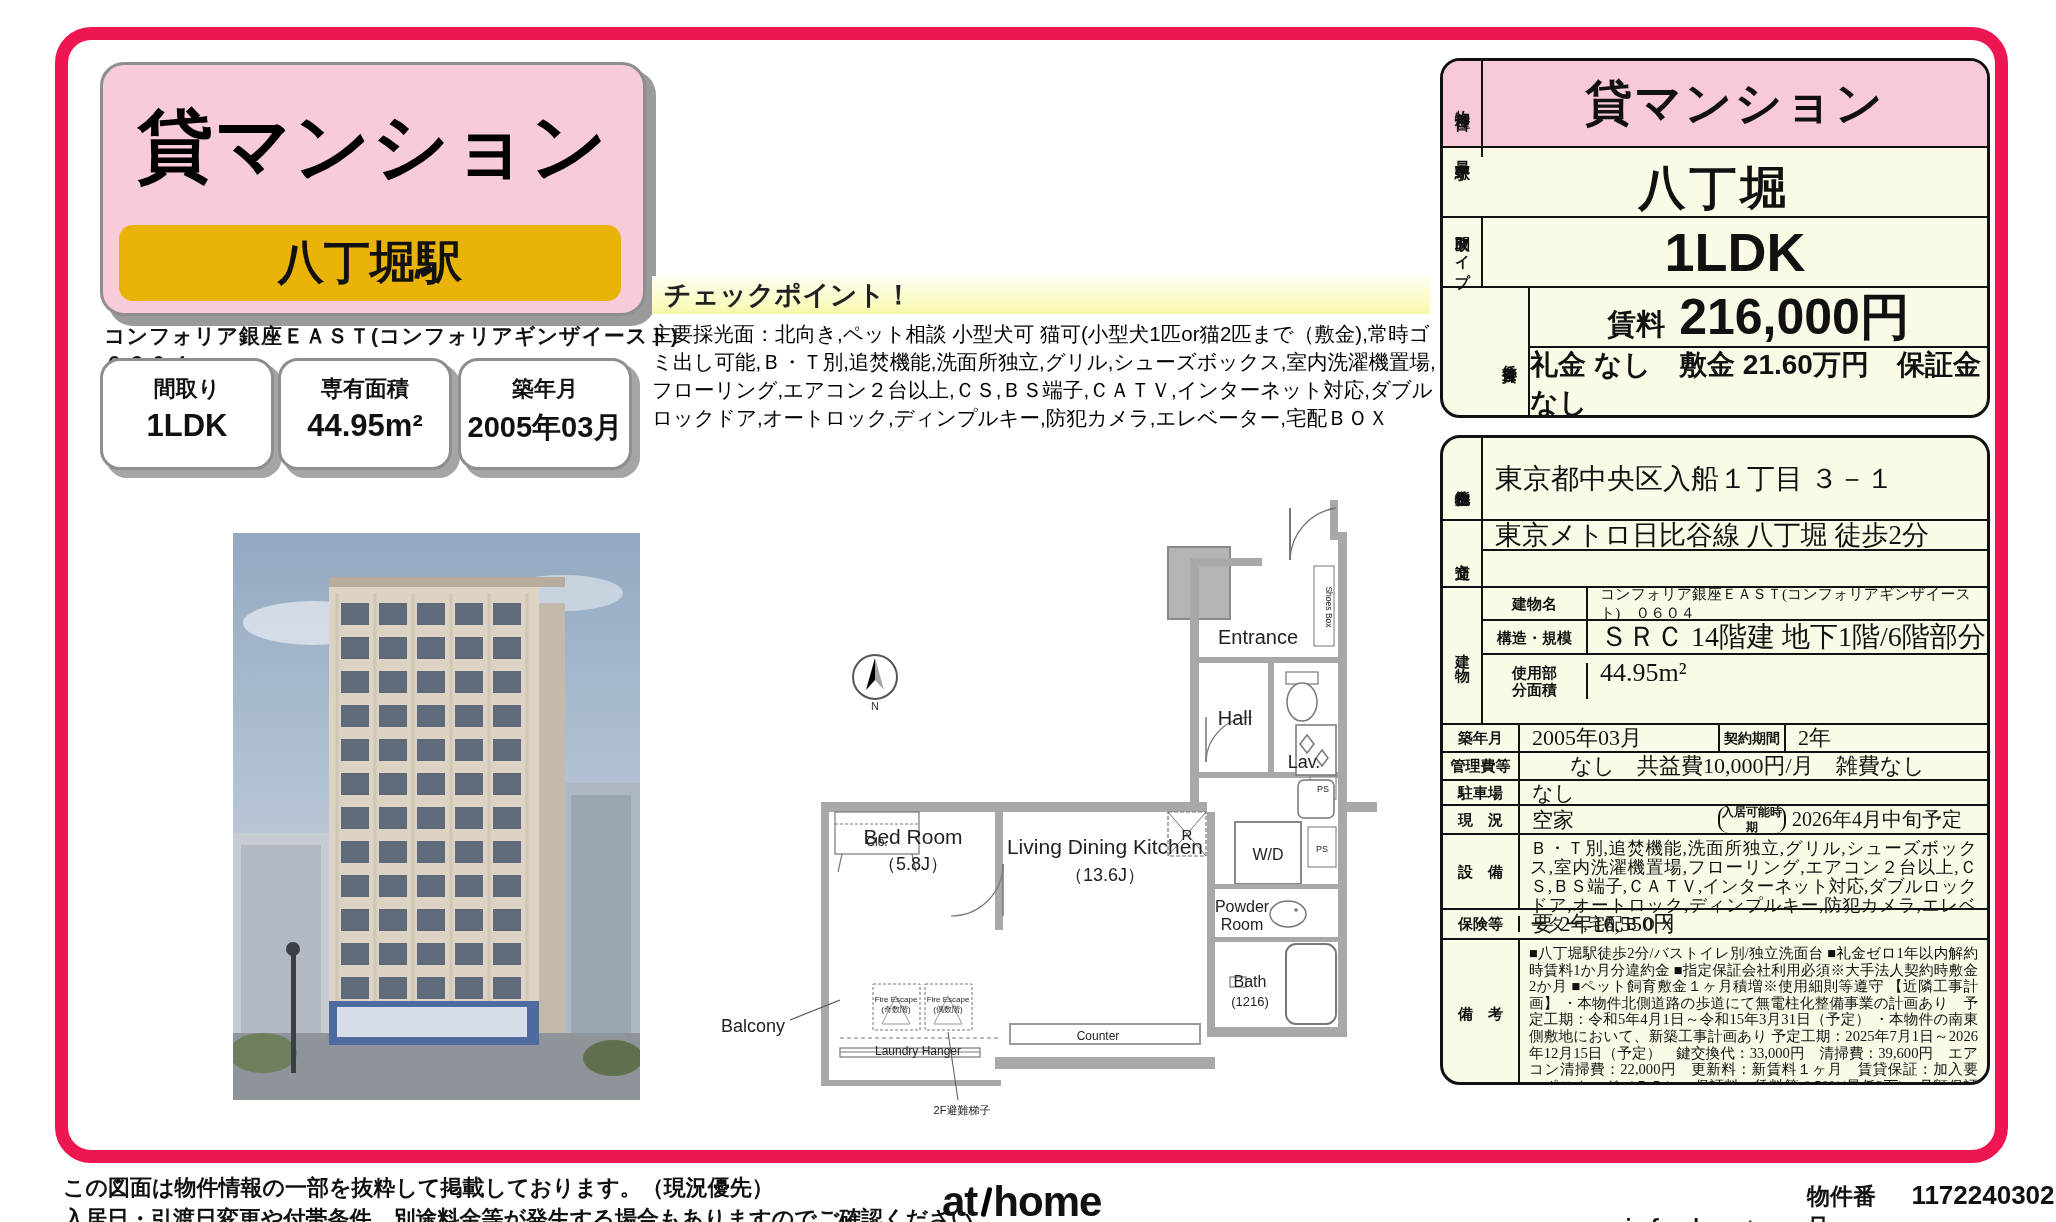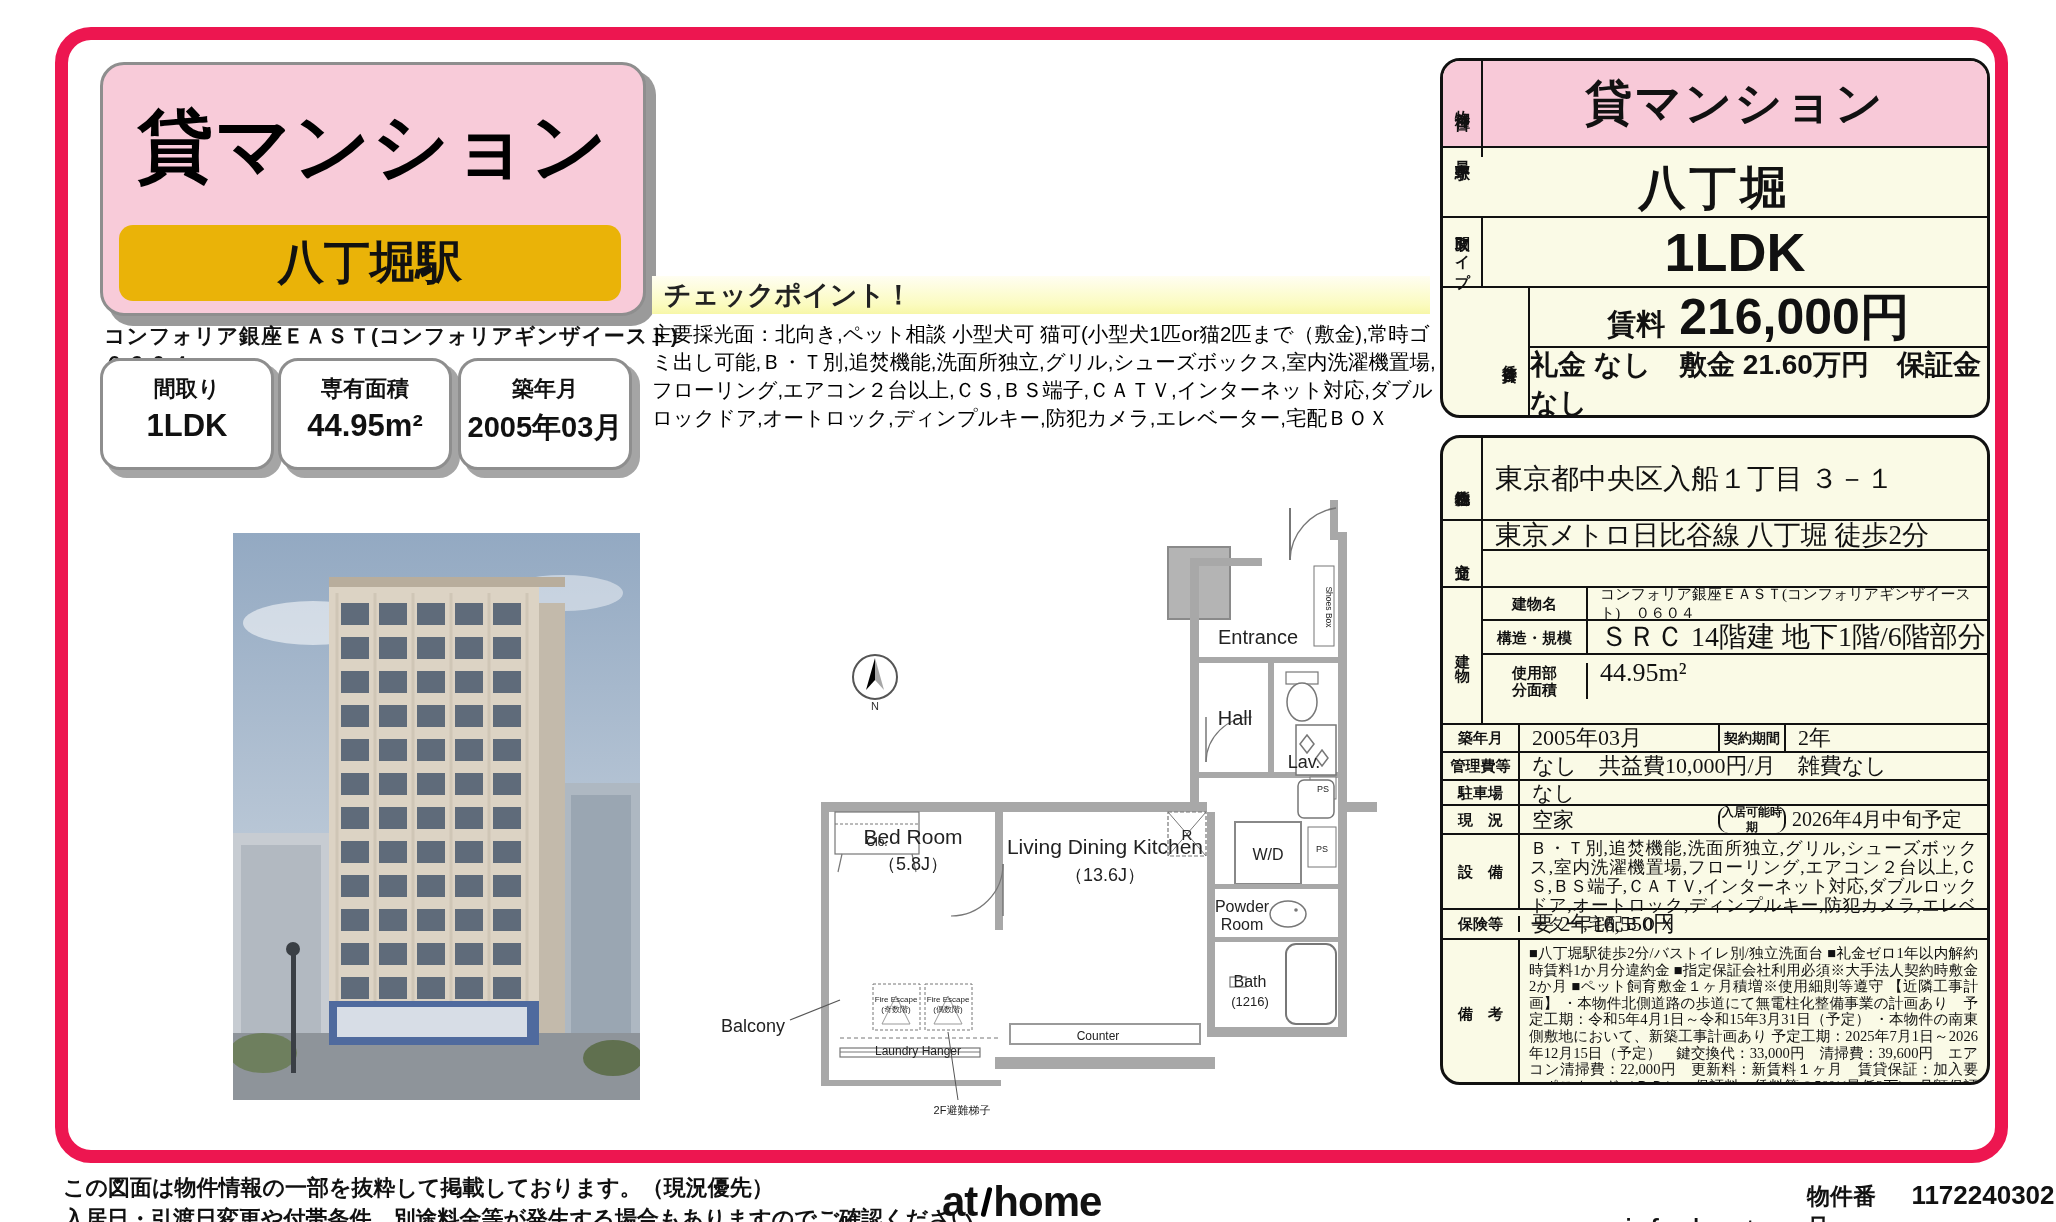--- a/index.html
+++ b/index.html
@@ -332,21 +332,21 @@
         <div class="cell lval serif" style="font-size:26px;">44.95m²</div>
       </div>
     </div>
   </div>
   <div class="row" style="height:28px;">
     <div class="lab3">築年月</div>
     <div class="cell lval serif" style="font-size:22px;flex:none;width:198px;">2005年03月</div>
     <div class="lab4">契約期間</div>
     <div class="cell lval serif" style="font-size:22px;">2年</div>
   </div>
-  <div class="row" style="height:28px;">
+  <div class="row" style="height:28px;gap:38px;">
     <div class="lab3">管理費等</div>
     <div class="cell lval serif" style="font-size:22px;">なし　共益費10,000円/月　雑費なし</div>
   </div>
   <div class="row" style="height:25px;">
     <div class="lab3">駐車場</div>
     <div class="cell lval serif" style="font-size:21px;">なし</div>
   </div>
   <div class="row" style="height:29px;">
     <div class="lab3">現　況</div>
     <div class="cell lval serif" style="font-size:21px;flex:none;width:198px;">空家</div>

